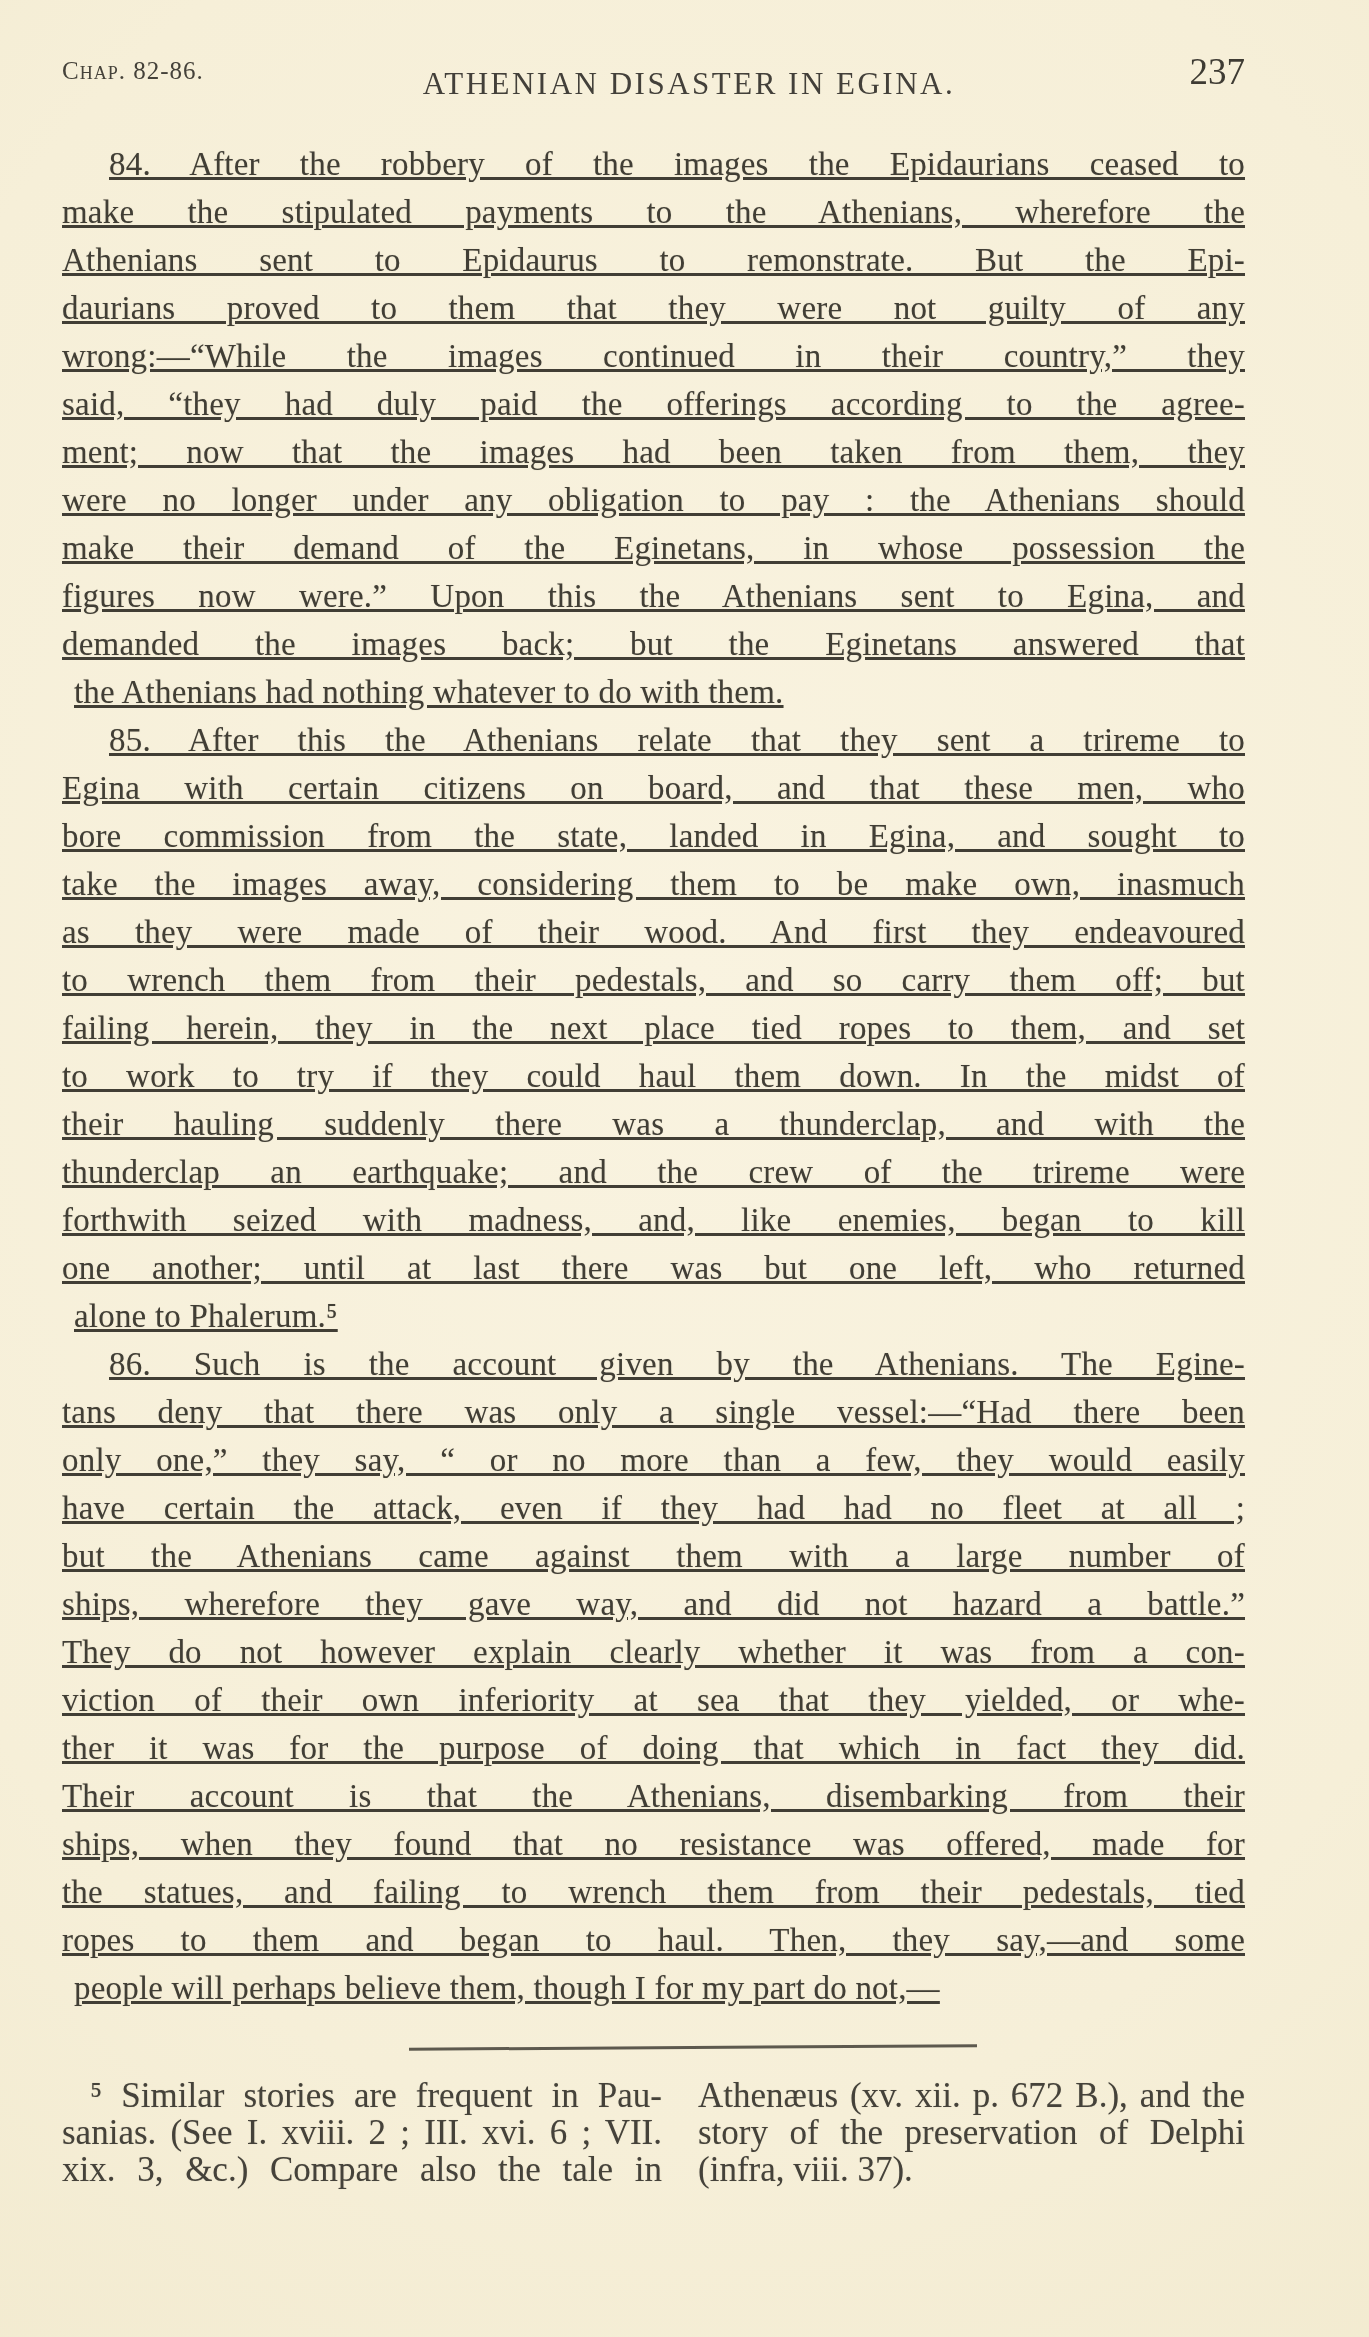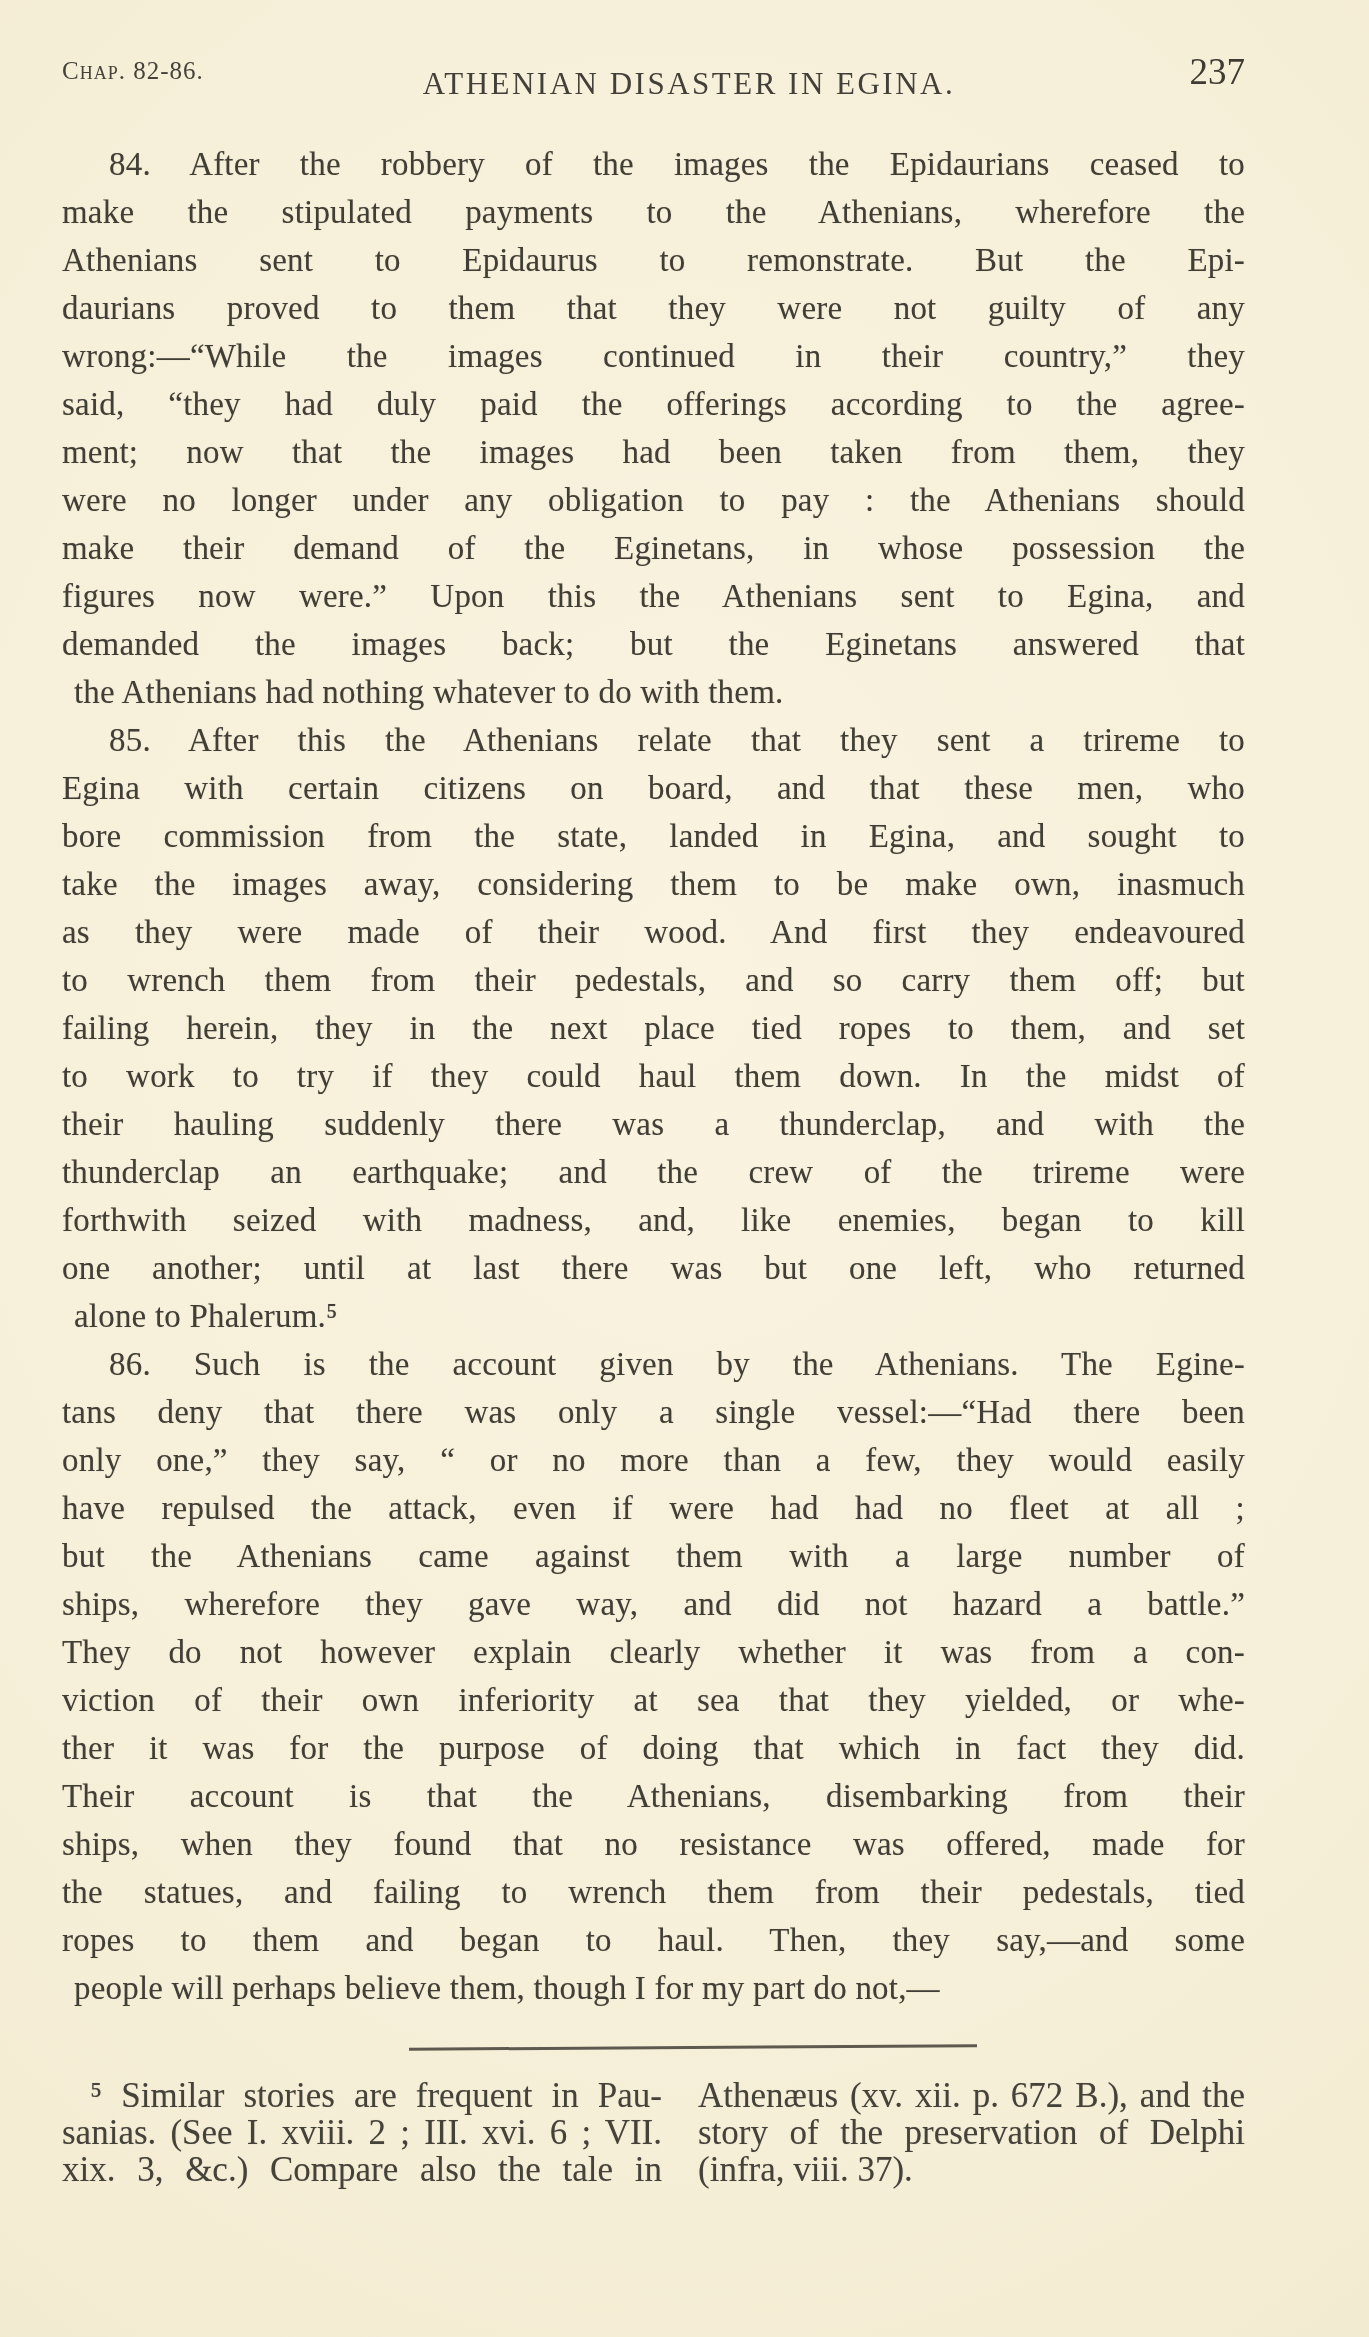--- a/index.html
+++ b/index.html
@@ -56,20 +56,21 @@
   .paragraph { width: 100%; }
   .line {
     font-size: 33px;
     height: 48px;
     line-height: 48px;
     text-align: justify;
     text-align-last: justify;
     letter-spacing: 0.2px;
     color: #413e35;
     text-shadow: 0 0 1px rgba(75, 70, 58, 0.25);
+    text-decoration: underline;
   }
   .line.indent { text-indent: 47px; }
   .line.last { text-align-last: left; margin-left: 12px; }
   
   .footnote-rule {
     margin-top: 34px;
     margin-left: 347px;
     width: 568px;
     height: 3px;
     border: none;
@@ -133,21 +134,21 @@
         <div class="line">their hauling suddenly there was a thunderclap, and with the</div>
         <div class="line">thunderclap an earthquake; and the crew of the trireme were</div>
         <div class="line">forthwith seized with madness, and, like enemies, began to kill</div>
         <div class="line">one another; until at last there was but one left, who returned</div>
         <div class="line last">alone to Phalerum.⁵</div>
       </div>
       <div class="paragraph">
         <div class="line indent">86. Such is the account given by the Athenians. The Egine-</div>
         <div class="line">tans deny that there was only a single vessel:—“Had there been</div>
         <div class="line">only one,” they say, “ or no more than a few, they would easily</div>
-        <div class="line">have repulsed the attack, even if were had had no fleet at all ;</div>
+        <div class="line">have certain the attack, even if they had had no fleet at all ;</div>
         <div class="line">but the Athenians came against them with a large number of</div>
         <div class="line">ships, wherefore they gave way, and did not hazard a battle.”</div>
         <div class="line">They do not however explain clearly whether it was from a con-</div>
         <div class="line">viction of their own inferiority at sea that they yielded, or whe-</div>
         <div class="line">ther it was for the purpose of doing that which in fact they did.</div>
         <div class="line">Their account is that the Athenians, disembarking from their</div>
         <div class="line">ships, when they found that no resistance was offered, made for</div>
         <div class="line">the statues, and failing to wrench them from their pedestals, tied</div>
         <div class="line">ropes to them and began to haul. Then, they say,—and some</div>
         <div class="line last">people will perhaps believe them, though I for my part do not,—</div>

